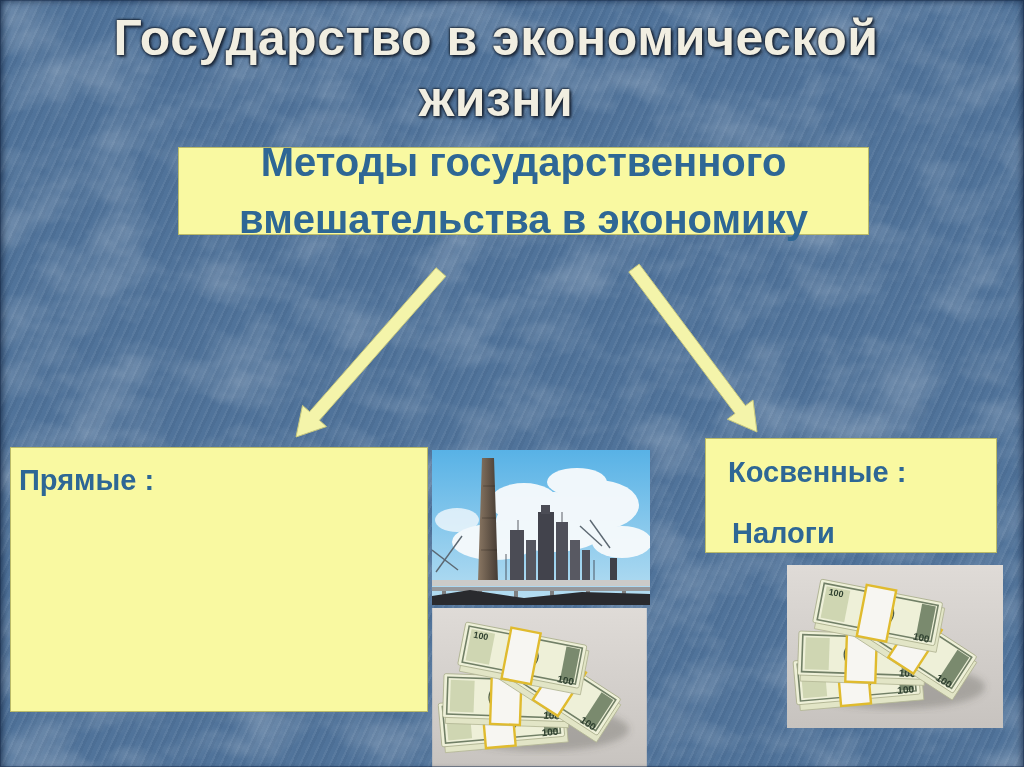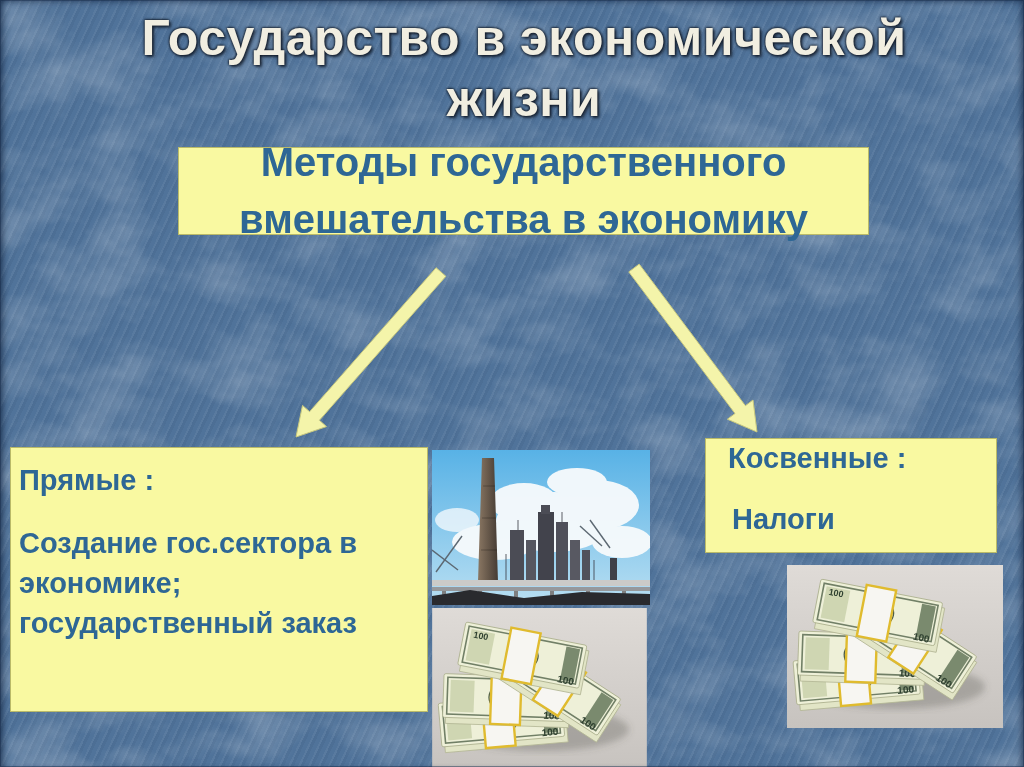--- a/index.html
+++ b/index.html
@@ -14,41 +14,41 @@
   }
   .slide::after{
     content:"";position:absolute;inset:0;pointer-events:none;z-index:60;
     box-shadow: inset 0 0 0 1px rgba(25,45,75,.45),
                 inset 7px 0 6px -4px rgba(12,28,55,.6),
                 inset -7px 0 6px -4px rgba(12,28,55,.55),
                 inset 0 6px 6px -4px rgba(12,28,55,.45);
   }
   .bg-texture{position:absolute;left:0;top:0;z-index:0;}
   .title{
-    position:absolute;left:114px;top:8px;width:820px;margin:0;z-index:5;
+    position:absolute;left:86px;top:8px;width:820px;margin:0;z-index:5;
     text-align:center;color:#f1eee1;font-size:50px;line-height:61px;font-weight:700;
     letter-spacing:.5px;
     text-shadow:2px 2px 3px rgba(10,15,25,.75),
                -1px -1px 2px rgba(10,15,25,.5),
                 1px -1px 2px rgba(10,15,25,.35),
                -1px  1px 2px rgba(10,15,25,.35);
   }
   .panel{
     position:absolute;background:#f9f9a1;border:1px solid rgba(135,135,60,.55);
     color:#2e6795;font-weight:700;box-sizing:border-box;z-index:5;
   }
   .methods-box{
     left:178px;top:147px;width:691px;height:88px;
     display:flex;align-items:center;justify-content:center;text-align:center;
     font-size:40px;line-height:57px;padding:0 8px;
   }
   .direct-box{left:10px;top:447px;width:418px;height:265px;padding:13px 2px 0 8px;font-size:29px;}
   .direct-box .heading{margin:0 0 24px 0;line-height:38px;}
   .direct-box .body{margin:0;line-height:40px;}
-  .indirect-box{left:705px;top:438px;width:292px;height:115px;padding:0 2px 0 22px;font-size:29px;}
+  .indirect-box{left:705px;top:438px;width:292px;height:115px;padding:14px 2px 0 22px;font-size:29px;}
   .indirect-box .heading{margin:0 0 23px 0;line-height:38px;}
   .indirect-box .body{margin:4px;line-height:38px;}
   .arrows{position:absolute;left:0;top:0;z-index:4;pointer-events:none;}
   .photo{position:absolute;z-index:6;line-height:0;}
   .photo svg{display:block;}
   .factory-photo{left:432px;top:450px;}
   .money-photo-left{left:432px;top:608px;}
   .money-photo-right{left:787px;top:565px;}
 </style>
 </head>
@@ -75,21 +75,20 @@
     <span>Методы государственного вмешательства в экономику</span>
   </div>
 
   <svg class="arrows" width="1024" height="767" aria-hidden="true">
     <path d="M445.9,276.3 L319.4,420.3 L326.5,426.6 L296,437 L302.5,405.4 L309.6,411.7 L436.1,267.7 Z" fill="#f4f4aa" stroke="#c9c97f" stroke-width="1"></path>
     <path d="M628.8,271.9 L735.0,413.5 L727.4,419.2 L757,432 L753.0,400.0 L745.4,405.7 L639.2,264.1 Z" fill="#f4f4aa" stroke="#c9c97f" stroke-width="1"></path>
   </svg>
 
   <div class="panel direct-box">
     <p class="heading">Прямые :</p>
-    <p class="body">Создание гос.сектора в экономике; государственный заказ</p>
   </div>
 
   <div class="panel indirect-box">
     <p class="heading">Косвенные :</p>
     <p class="body">Налоги</p>
   </div>
 
   <div class="photo factory-photo">
     <svg width="218" height="155" viewBox="0 0 218 155">
       <defs>

